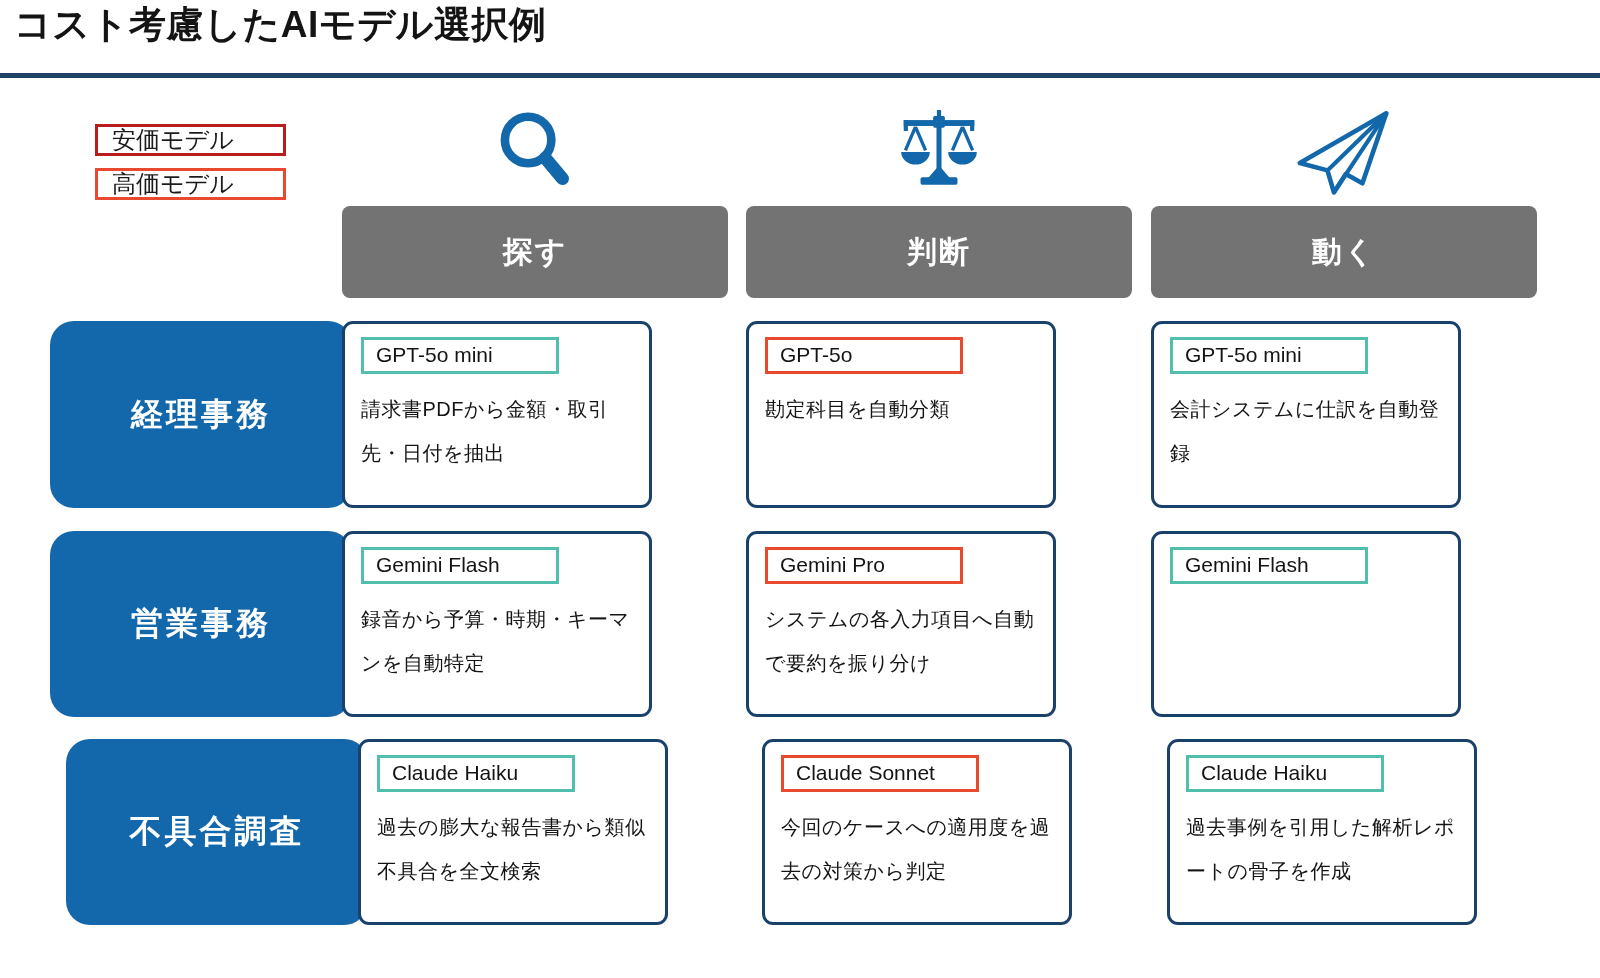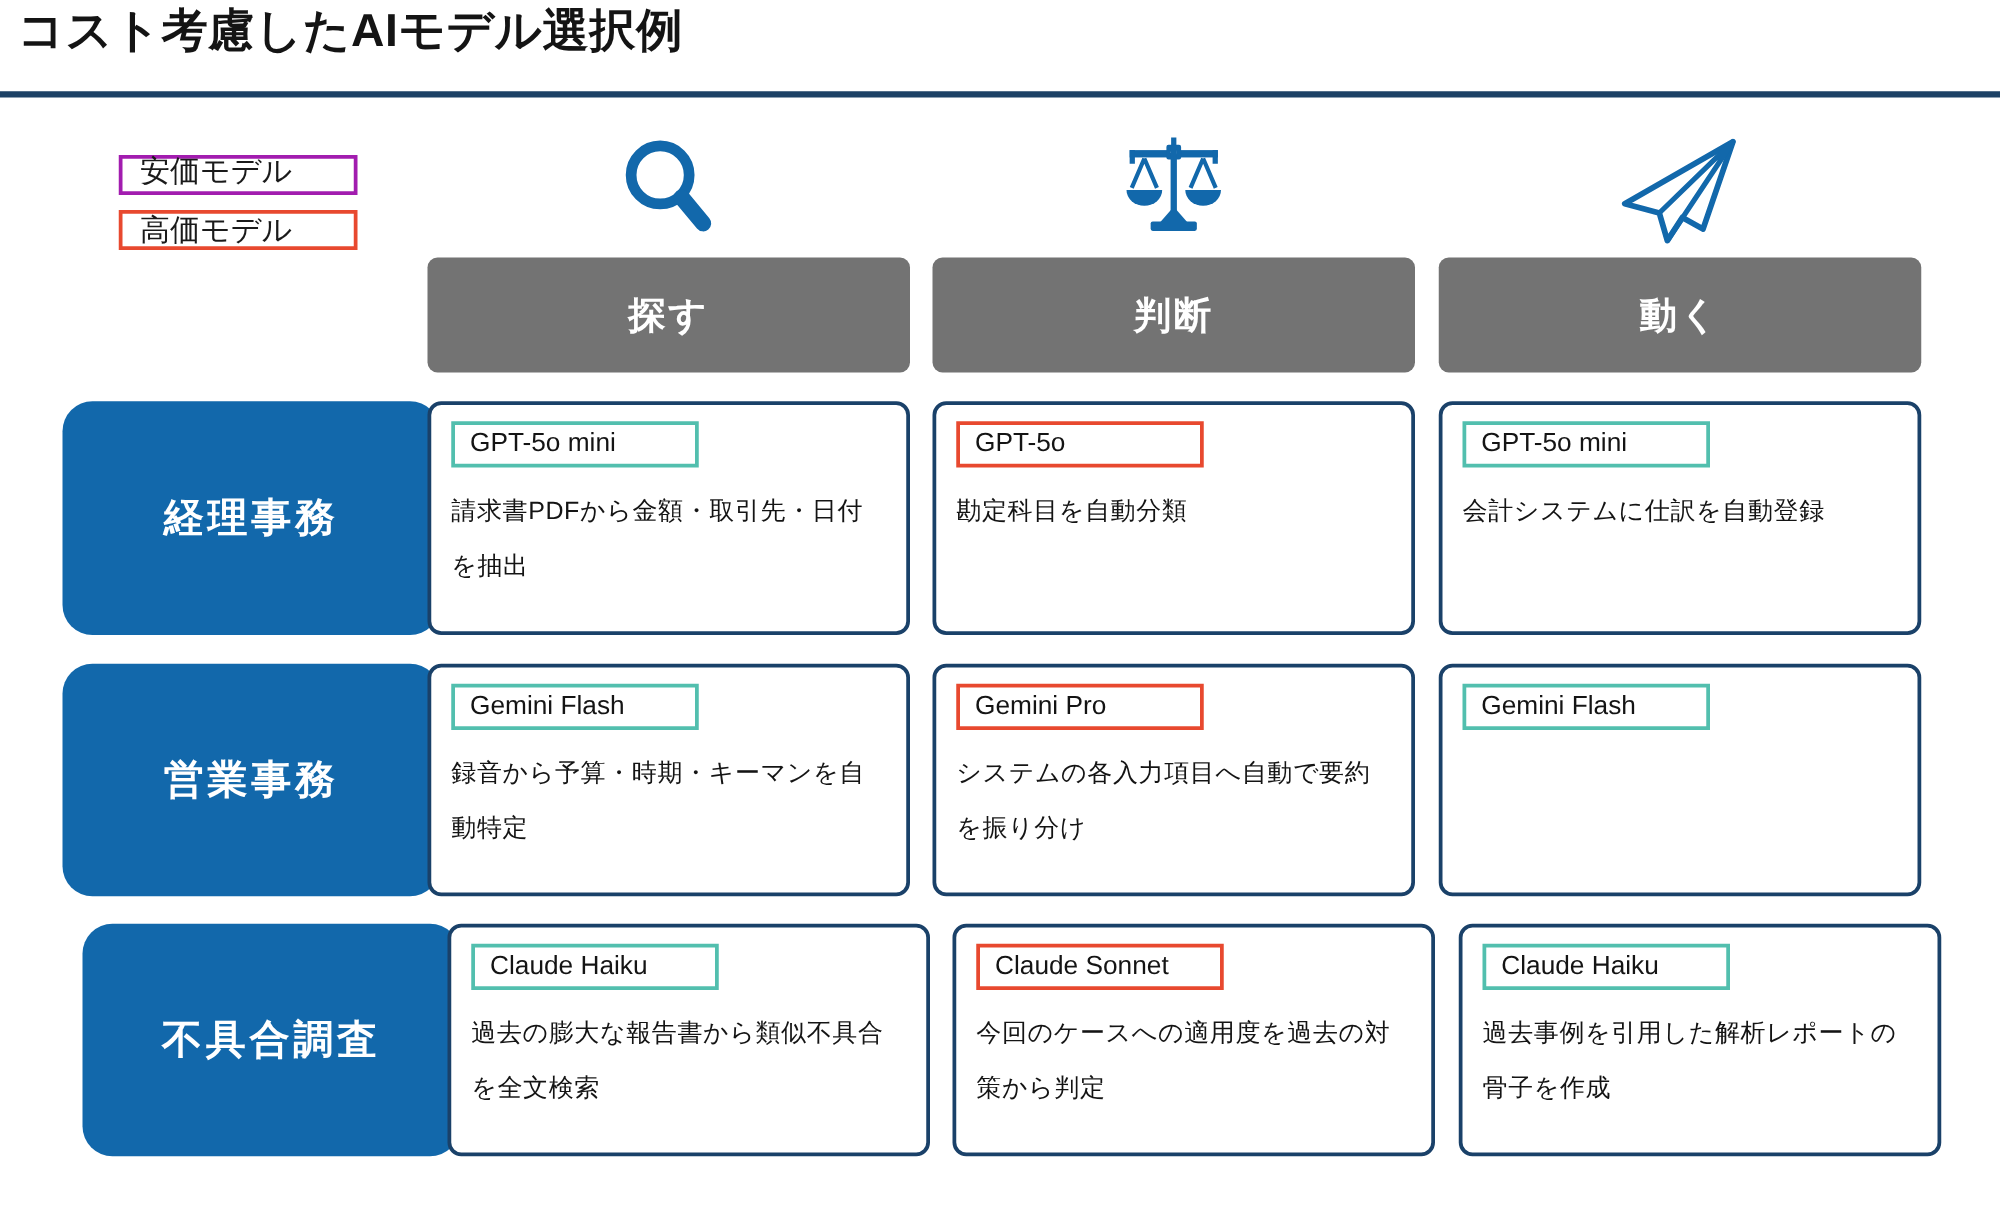--- a/index.html
+++ b/index.html
@@ -44,21 +44,21 @@
     width: 191px;
     height: 32px;
     box-sizing: border-box;
     background: #ffffff;
     display: flex;
     align-items: center;
     padding-left: 14px;
     font-size: 24px;
     color: #1a1a1a;
   }
-  .legend-cheap    { top: 124px; border: 3px solid #a21caf; align-items: flex-end; }
+  .legend-cheap    { top: 124px; border: 3px solid #b91c1c; }
   .legend-expensive{ top: 168px; border: 3px solid #e8492f; }
 
   
   .col-icon {
     position: absolute;
     top: 104px;
     height: 96px;
     width: 386px;
     display: flex;
     align-items: center;
@@ -98,21 +98,21 @@
     font-size: 32px;
     font-weight: bold;
     letter-spacing: 3px;
   }
   .r1 { top: 321px; height: 187px; }
   .r2 { top: 531px; height: 186px; }
   .r3 { top: 739px; height: 186px; margin-left: 16px; }
 
   .cell {
     position: absolute;
-    width: 386px;
+    width: 310px;
     box-sizing: border-box;
     background: #ffffff;
     border: 3.5px solid #1a4169;
     border-radius: 11px;
     padding: 13px 16px 10px 16px;
   }
   .cell-badge {
     display: inline-block;
     box-sizing: border-box;
     width: 198px;

